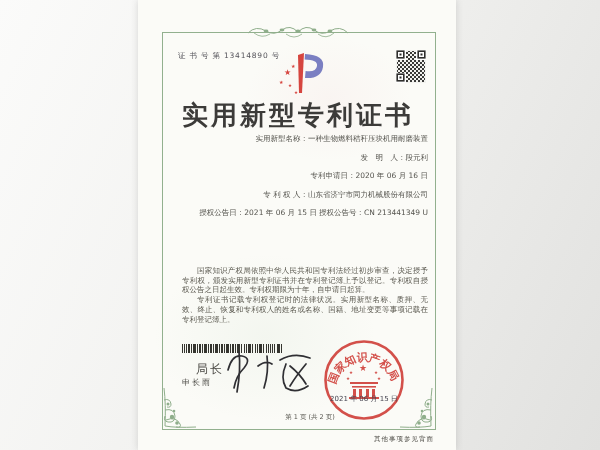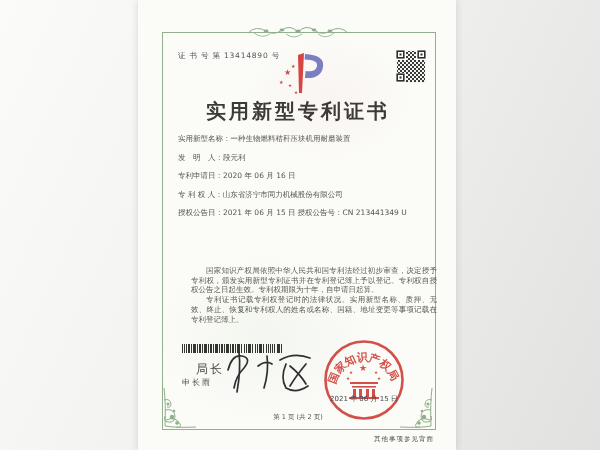--- a/index.html
+++ b/index.html
@@ -28,49 +28,49 @@
   }
   .cert-no{
     position:absolute;left:178px;top:51px;
     font-size:7.5px;color:#54535a;letter-spacing:.8px;white-space:pre;
   }
   .qr{position:absolute;left:396px;top:50px;width:30px;height:33px;}
   .logo{position:absolute;left:272px;top:53px;width:62px;height:46px;}
   .title{
     position:absolute;left:162px;top:98px;width:272px;
     text-align:center;font-family:"DejaVu Serif",serif;font-weight:bold;
-    font-size:20px;letter-spacing:3px;color:#3c3b39;white-space:nowrap;
-  }
-  .fields{position:absolute;left:178px;top:134px;width:250px;}
+    font-size:26px;letter-spacing:3px;color:#3c3b39;white-space:nowrap;
+  }
+  .fields{position:absolute;left:178px;top:134px;width:250px;text-align:right;}
   .frow{height:18.6px;font-size:7.5px;color:#55544e;white-space:nowrap;}
   .flabel{white-space:pre;}
   .fvalue{white-space:pre;}
   .pair2{margin-left:2px;}
   .paras{
-    position:absolute;left:191px;top:266px;width:246px;
+    position:absolute;left:182px;top:266px;width:246px;
     font-size:7.5px;line-height:9.7px;color:#5a584f;text-align:justify;
   }
   .paras p{margin:0;text-indent:2em;}
   .barcode{
     position:absolute;left:182px;top:344px;width:100px;height:9px;
     background:
       repeating-linear-gradient(90deg,#35352f 0 1px,transparent 1px 2.2px),
       repeating-linear-gradient(90deg,#35352f 0 1.4px,transparent 1.4px 5.6px);
   }
   .sig-title{position:absolute;left:196px;top:361px;font-size:12px;color:#4c4b46;letter-spacing:2px;}
   .sig-name{position:absolute;left:182px;top:377px;font-size:8px;color:#4c4b46;letter-spacing:2px;}
   .signature{position:absolute;left:222px;top:348px;width:98px;height:48px;z-index:3;}
   .seal{position:absolute;left:322px;top:338px;width:84px;height:84px;z-index:2;opacity:.92;}
   .seal-date{
     position:absolute;left:322px;top:394px;width:84px;text-align:center;z-index:3;
     font-size:7px;color:#454450;white-space:pre;
   }
   .page-footer{
     position:absolute;left:162px;top:413px;width:272px;text-align:center;
-    font-size:6.5px;color:#57564f;
+    font-size:6.5px;color:#57564f;padding-left:12px;
   }
   .back-note{
     position:absolute;left:162px;top:435px;width:272px;text-align:right;
     font-size:6.5px;color:#504f49;letter-spacing:1px;
   }
   .garland{position:absolute;left:246px;top:24px;width:104px;height:17px;}
   .corner{position:absolute;width:38px;height:44px;}
   .corner.bl{left:162px;top:386px;}
   .corner.br{left:396px;top:386px;transform:scaleX(-1);}
 </style>

